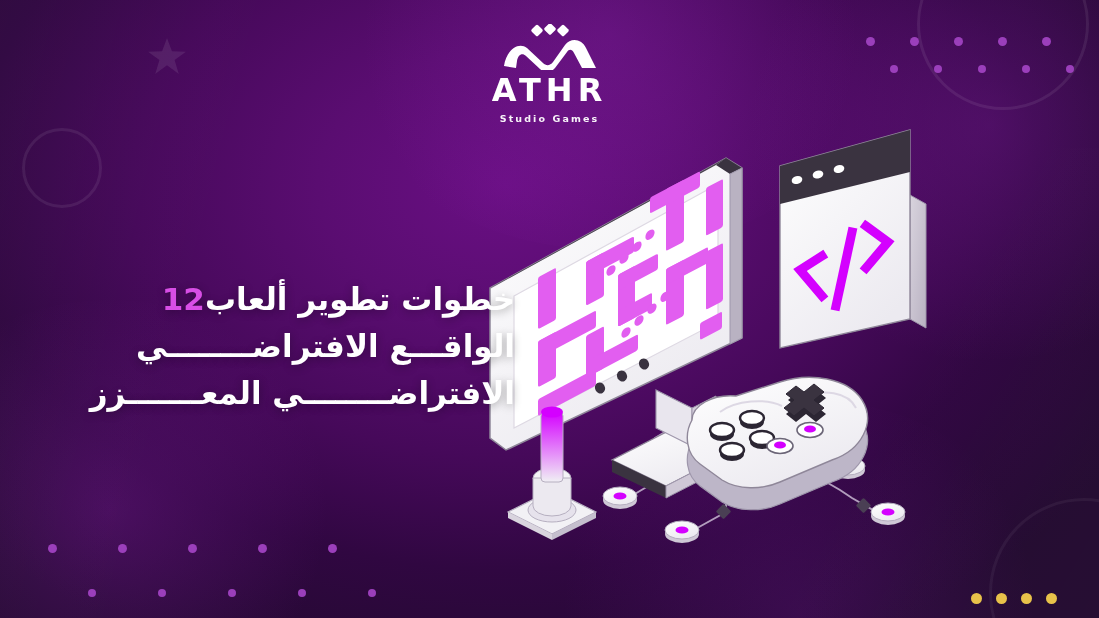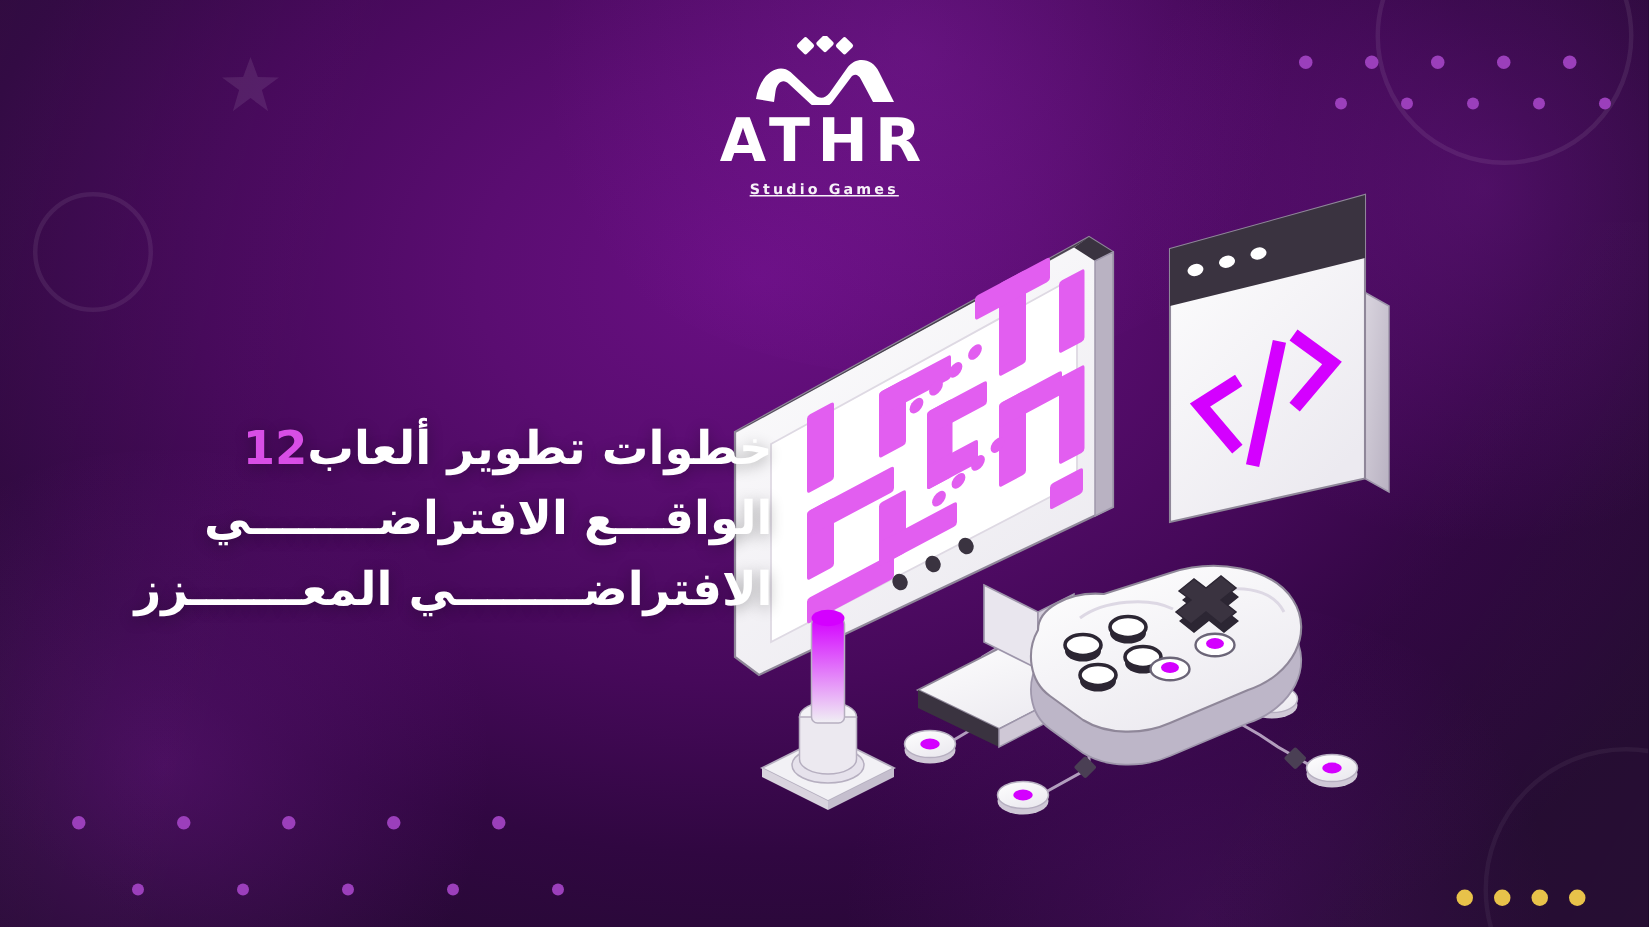--- a/index.html
+++ b/index.html
@@ -56,26 +56,26 @@
   .dot.sm { width:8px; height:8px; }
   .dot.gold { background:#e8c24a; width:11px; height:11px; }
 
   
   .logo {
     position:absolute; left:0; right:0; top:24px;
     display:flex; flex-direction:column; align-items:center; z-index:7;
   }
   .logo-mark { width:96px; height:46px; display:block; }
   .logo-word {
-    color:#ffffff; font-size:40px; font-weight:700; letter-spacing:5px;
+    color:#ffffff; font-size:32px; font-weight:700; letter-spacing:5px;
     line-height:1; margin-top:4px; font-family:"DejaVu Sans","Liberation Sans",sans-serif;
   }
   .logo-sub {
     color:#ffffff; font-size:9.5px; font-weight:600; letter-spacing:2.1px;
-    margin-top:7px; opacity:.95;text-decoration:underline;
+    margin-top:7px; opacity:.95;
   }
 
   
   .headline {
     position:absolute; left:60px; top:276px; width:455px;
     text-align:right; direction:rtl; z-index:6;
   }
   .hl-line {
     color:#ffffff; font-size:31px; font-weight:700; line-height:1.52;
     white-space:nowrap; text-shadow:0 2px 10px rgba(0,0,0,.30);

